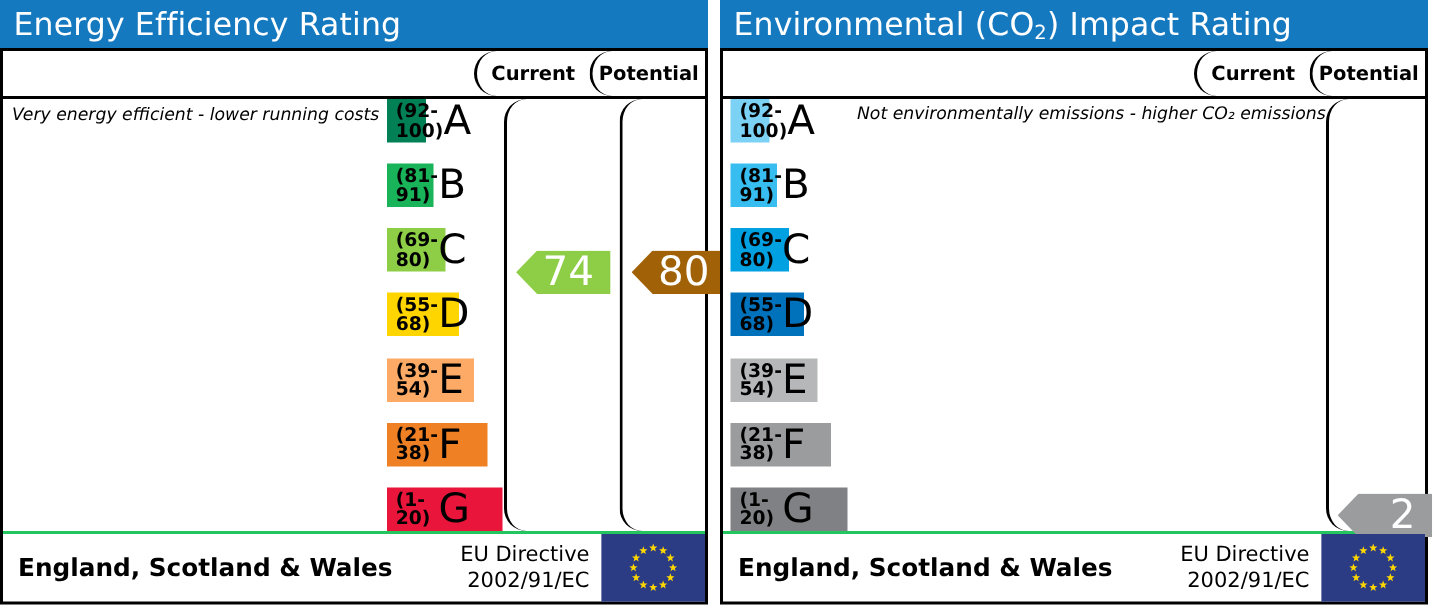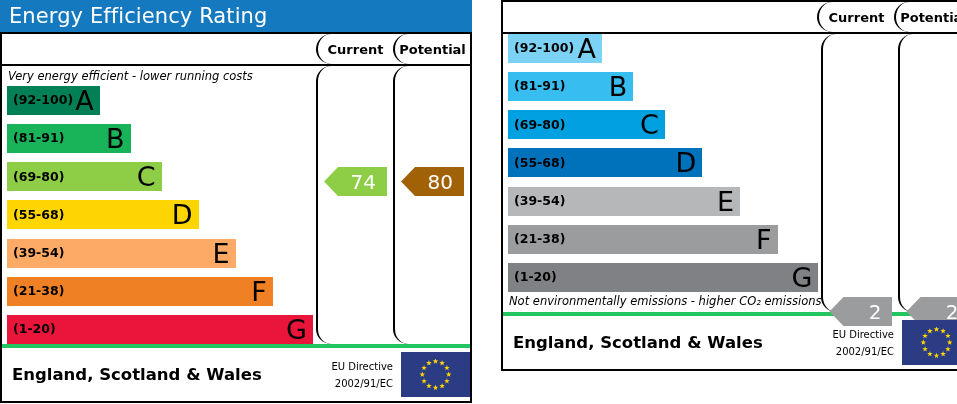--- a/index.html
+++ b/index.html
@@ -1,84 +1,84 @@
 <!DOCTYPE html>
 <html><head>
 <meta charset="utf-8">
 <style>
   html,body{margin:0;padding:0;background:#ffffff;}
   body{width:957px;height:404px;font-family:"DejaVu Sans","Liberation Sans",sans-serif;overflow:hidden;}
 
   .epc-wrap{display:flex;width:957px;height:404px;align-items:flex-start;}
   .epc{width:472px;height:404px;position:relative;box-sizing:border-box;}
-  .epc.left{margin-right:29px;}
+  .epc.left{margin-right:8px;}
 
   
   .epc-title{
     height:32px;background:#1579c0;color:#ffffff;
     font-size:21px;line-height:32px;padding-left:9px;
     box-sizing:border-box;letter-spacing:.1px;font-weight:400;
     white-space:nowrap;overflow:hidden;
   }
   .epc-title sub{font-size:13px;vertical-align:baseline;position:relative;top:3px;}
 
   
   .epc-table{
     border:2px solid #000;border-top:2px solid #000;
     box-sizing:border-box;width:472px;height:371px;
     display:flex;flex-direction:column;background:#fff;
   }
 
   .row-head{display:flex;height:32px;border-bottom:2px solid #000;box-sizing:border-box;}
   .row-body{display:flex;flex:1 1 auto;box-sizing:border-box;}
-  .row-foot{display:flex;height:57px;border-top:4px solid #22c55e;box-sizing:border-box;align-items:flex-end;}
+  .row-foot{display:flex;height:47px;border-top:2px solid #22c55e;box-sizing:border-box;align-items:flex-end;}
 
   .col-main{flex:1 1 auto;position:relative;box-sizing:border-box;}
   .col-cur,.col-pot{
     width:77px;flex:0 0 77px;border-left:2px solid #000;box-sizing:border-box;
     position:relative;
     border-radius:15px;
   }
   .col-head-label{
     font-size:13px;font-weight:bold;color:#000;
     display:flex;align-items:center;justify-content:center;height:100%;
   }
 
   
-  .band-area{display:flex;flex-direction:column;height:100%;box-sizing:border-box;padding:0;}
+  .band-area{display:flex;height:100%;box-sizing:border-box;padding:0;}
   .cap{
     font-size:11.5px;font-style:italic;color:#000;
     padding:4px 0 3px 6px;white-space:nowrap;line-height:13px;
   }
   .cap.bottom{padding:3px 0 4px 6px;}
   .bands{flex:1 1 auto;display:flex;flex-direction:column;justify-content:space-between;padding:0 0 0 5px;box-sizing:border-box;}
 
   .band{
     height:29px;display:flex;align-items:center;justify-content:space-between;
-    box-sizing:border-box;padding:0 4px 0 6px;position:relative;
+    box-sizing:border-box;padding:0 20px 0 6px;position:relative;
   }
   .band .rng{font-size:12.5px;font-weight:bold;color:#000;line-height:1;}
   .band .ltr{font-size:27px;font-weight:400;color:#000;line-height:1;padding-right:2px;
              font-family:"DejaVu Sans","Liberation Sans",sans-serif;}
 
   
   .arrowbox{position:absolute;left:0;right:0;}
   .arrow{
     position:absolute;height:29px;display:flex;align-items:center;justify-content:flex-end;
-    color:#ffffff;font-size:20px;padding-right:11px;box-sizing:border-box;
+    color:#ffffff;font-size:27px;padding-right:11px;box-sizing:border-box;
     clip-path:polygon(14px 0, 100% 0, 100% 100%, 14px 100%, 0 50%);
   }
 
   
   .foot-region{flex:1 1 auto;display:flex;align-items:center;height:100%;}
   .foot-country{
     font-size:16.5px;font-weight:bold;color:#000;padding-left:10px;flex:1 1 auto;white-space:nowrap;
   }
   .foot-directive{
-    font-size:10px;color:#000;line-height:17px;text-align:right;padding-right:8px;white-space:nowrap;
+    font-size:14px;color:#000;line-height:17px;text-align:right;padding-right:8px;white-space:nowrap;
   }
   .eu-flag{
     width:69px;height:45px;background:#2b3c84;position:relative;flex:0 0 69px;
   }
   .eu-flag svg{display:block;width:69px;height:45px;}
 </style>
 </head>
 <body>
 
 <div class="epc-wrap">
@@ -164,20 +164,21 @@
                 <polygon points="21.30,19.60 22.01,21.53 24.06,21.60 22.44,22.87 23.00,24.85 21.30,23.70 19.60,24.85 20.16,22.87 18.54,21.60 20.59,21.53" fill="#ffd700"></polygon>
                 <polygon points="23.07,13.00 23.77,14.93 25.83,15.00 24.21,16.27 24.77,18.25 23.07,17.10 21.36,18.25 21.93,16.27 20.31,15.00 22.36,14.93" fill="#ffd700"></polygon>
                 <polygon points="27.90,8.17 28.61,10.10 30.66,10.17 29.04,11.44 29.60,13.41 27.90,12.27 26.20,13.41 26.76,11.44 25.14,10.17 27.19,10.10" fill="#ffd700"></polygon>
               </svg>
             </div>
           </div>
         </div>
       </div>
     </div>
     <div class="epc">
+      <div class="epc-title">Environmental (CO<sub>2</sub>) Impact Rating</div>
       <div class="epc-table">
         <div class="row-head">
           <div class="col-main"></div>
           <div class="col-cur">
             <div class="col-head-label">Current</div>
           </div>
           <div class="col-pot">
             <div class="col-head-label">Potential</div>
           </div>
         </div>

